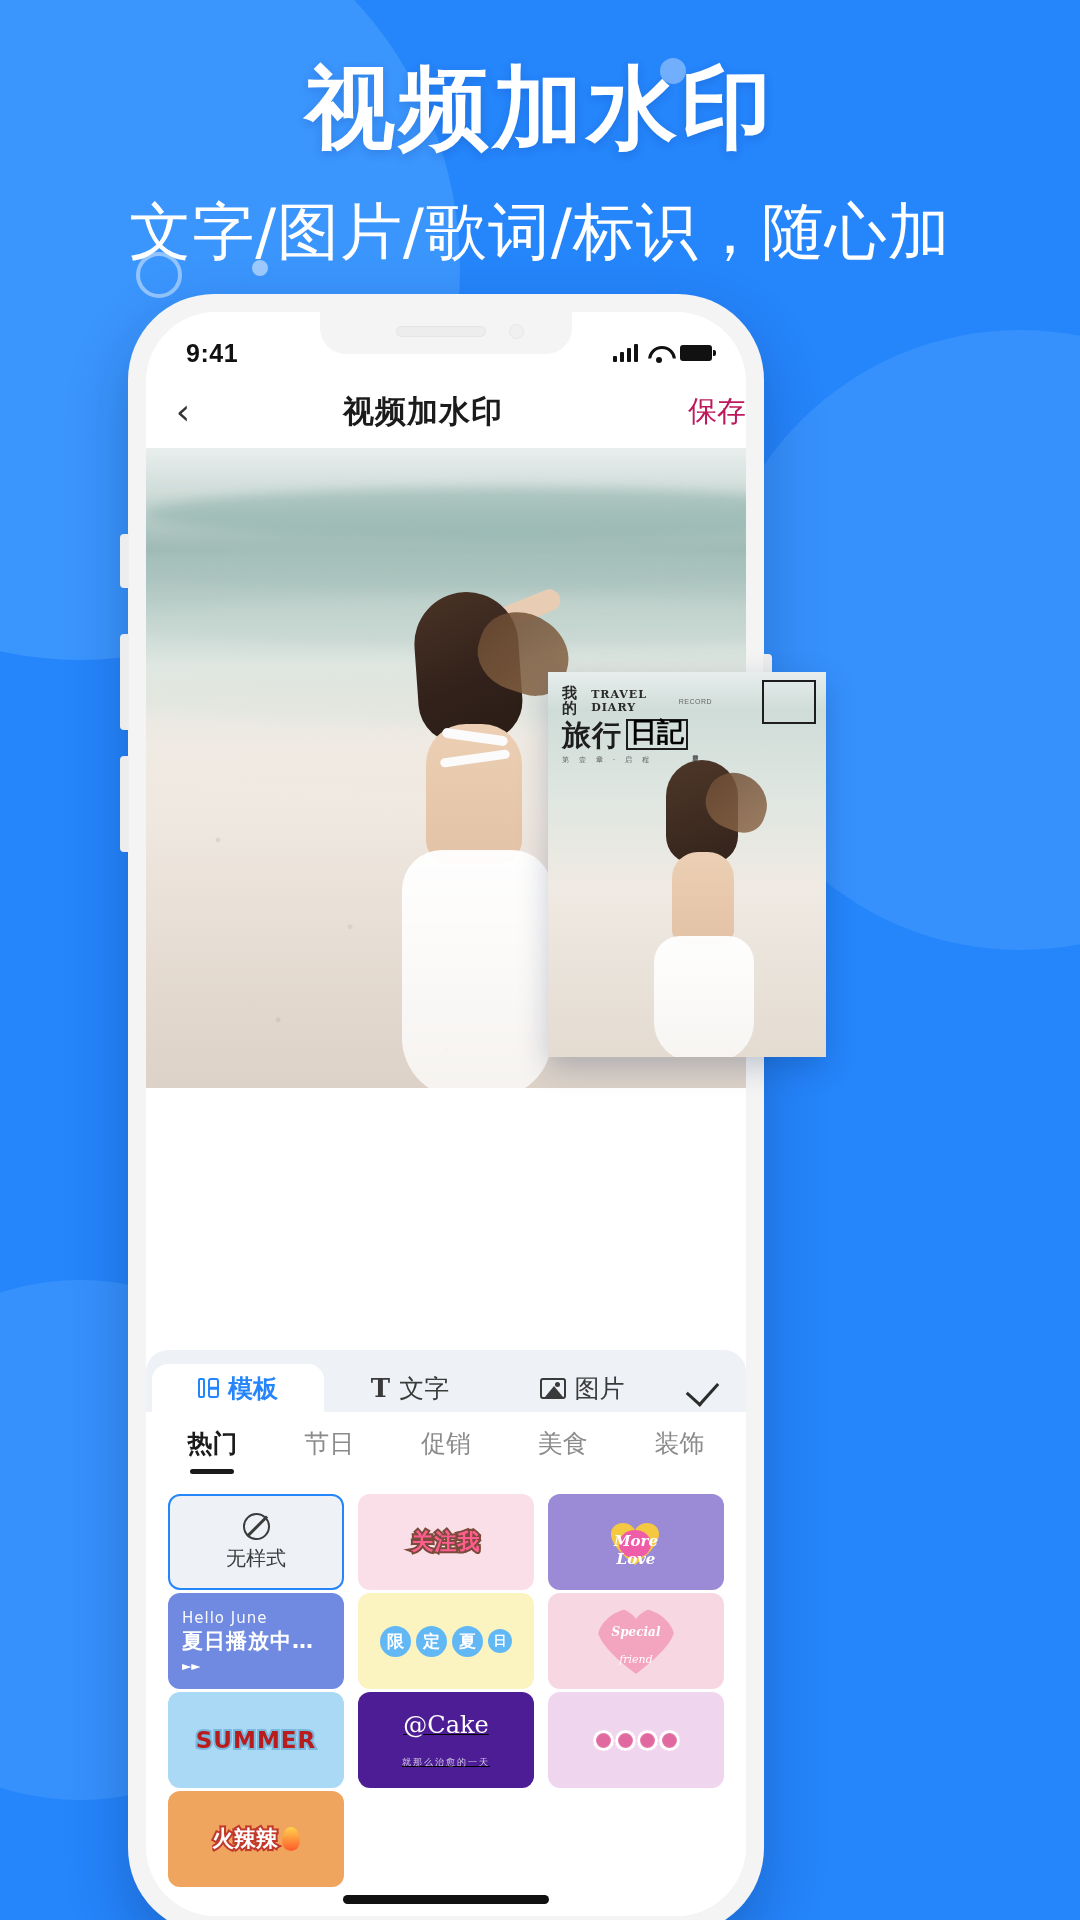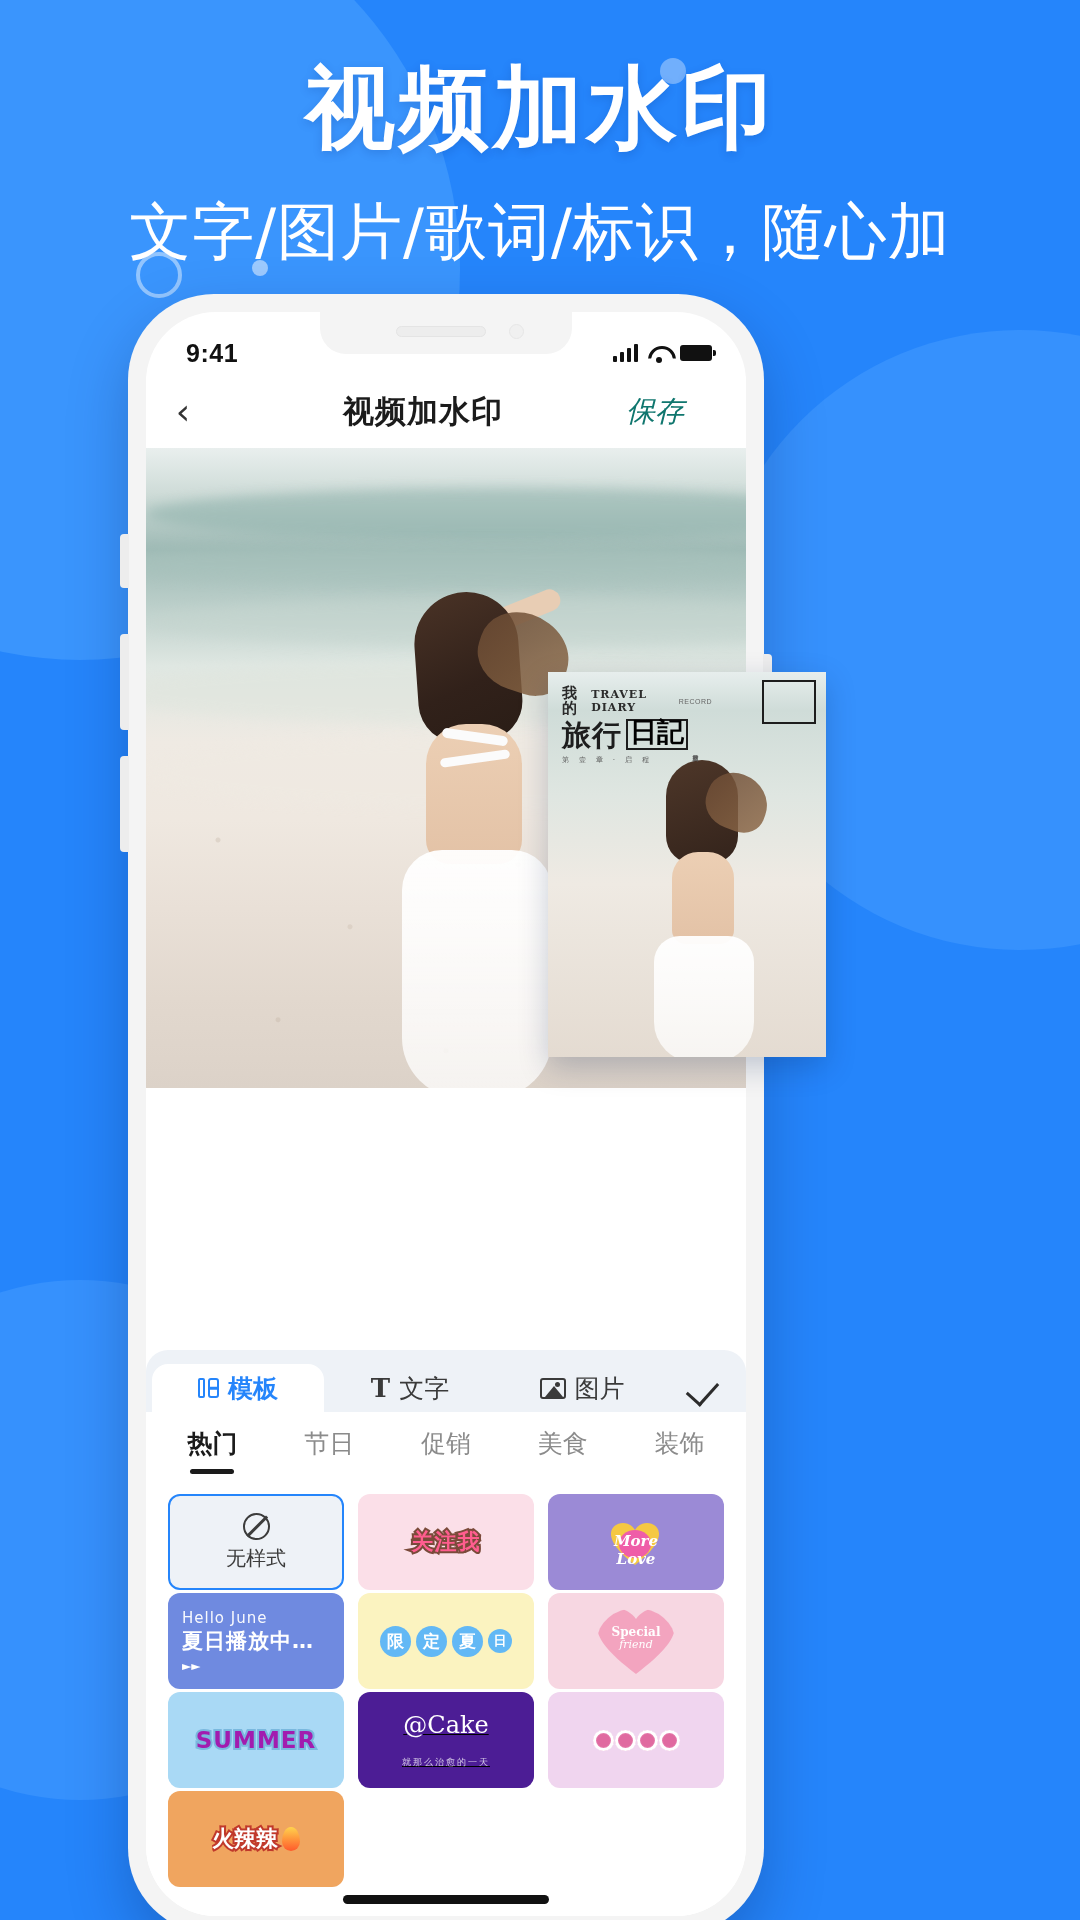--- a/index.html
+++ b/index.html
@@ -115,23 +115,22 @@
   }
   .nav-back {
     width:74px; text-align:center; font-size:36px; color:#333;
     line-height:1; font-family:"DejaVu Sans",sans-serif;
   }
   .nav-title {
     flex:1; text-align:center; font-size:31px; font-weight:600; color:#1b1b1b;
     letter-spacing:1px; font-family:"DejaVu Sans","Liberation Sans",sans-serif;
   }
   .nav-save {
-    width:120px; text-align:left; font-size:29px; color:#0f766e; font-weight:500;
+    width:120px; text-align:right; font-size:29px; color:#be185d; font-weight:500;
     font-family:"DejaVu Sans","Liberation Sans",sans-serif;
-    font-style:italic;
   }
 
   
   .canvas {
     position:absolute; top:136px; left:0; width:600px; height:640px;
     overflow:hidden;
     background:linear-gradient(180deg,#e9efee 0%,#cfdcd8 7%,#9db9b4 16%,#b9cdc8 24%,
       #dfe7e2 34%,#efeae3 46%,#efe8e0 58%,#e9e0d7 72%,#e2d8ce 86%,#dcd2c8 100%);
   }
   .wave {
@@ -406,30 +405,30 @@
   .special {
     width:78px; height:66px; position:relative;
   }
   .special .sh {
     position:absolute; inset:0; background:#f29bb8; border-radius:50% 50% 46% 46%;
     clip-path:path("M39,66 C10,44 0,30 0,18 C0,7 9,0 19,0 C27,0 35,5 39,11 C43,5 51,0 59,0 C69,0 78,7 78,18 C78,30 68,44 39,66 Z");
     opacity:.85;
   }
   .special .t1 {
     position:absolute; left:0; top:17px; width:78px; text-align:center;
-    font-size:12px; color:#fff; font-weight:bold;
+    font-size:12px; color:#fff; font-style:italic; font-weight:bold;
     font-family:"DejaVu Serif",serif;
   }
   .special .t2 {
-    position:absolute; left:0; top:30px; width:78px; text-align:center;
+    position:absolute; left:0; top:45px; width:78px; text-align:center;
     font-size:11px; color:#fff; font-style:italic;
     font-family:"DejaVu Serif",serif;
   }
   .summer-t {
-    font-size:23px; font-weight:bold; color:#a21caf;
+    font-size:23px; font-weight:bold; color:#b91c1c;
     -webkit-text-stroke:4px #7ab8de; paint-order:stroke fill; letter-spacing:1px;
   }
   .cake-t { color:#fff; font-size:24px; font-family:"DejaVu Serif",serif; }
   .cake-sub { font-size:9px; color:rgba(255,255,255,.75); margin-top:17px; letter-spacing:2px; }
   .flowers { display:flex; gap:1px; }
   .flowers i {
     display:block; width:21px; height:21px; border-radius:50%;
     background:radial-gradient(circle,#e06aa0 40%,#f3aecd 70%,#fff 72%);
     box-shadow:0 0 0 3px #fff inset;
   }

